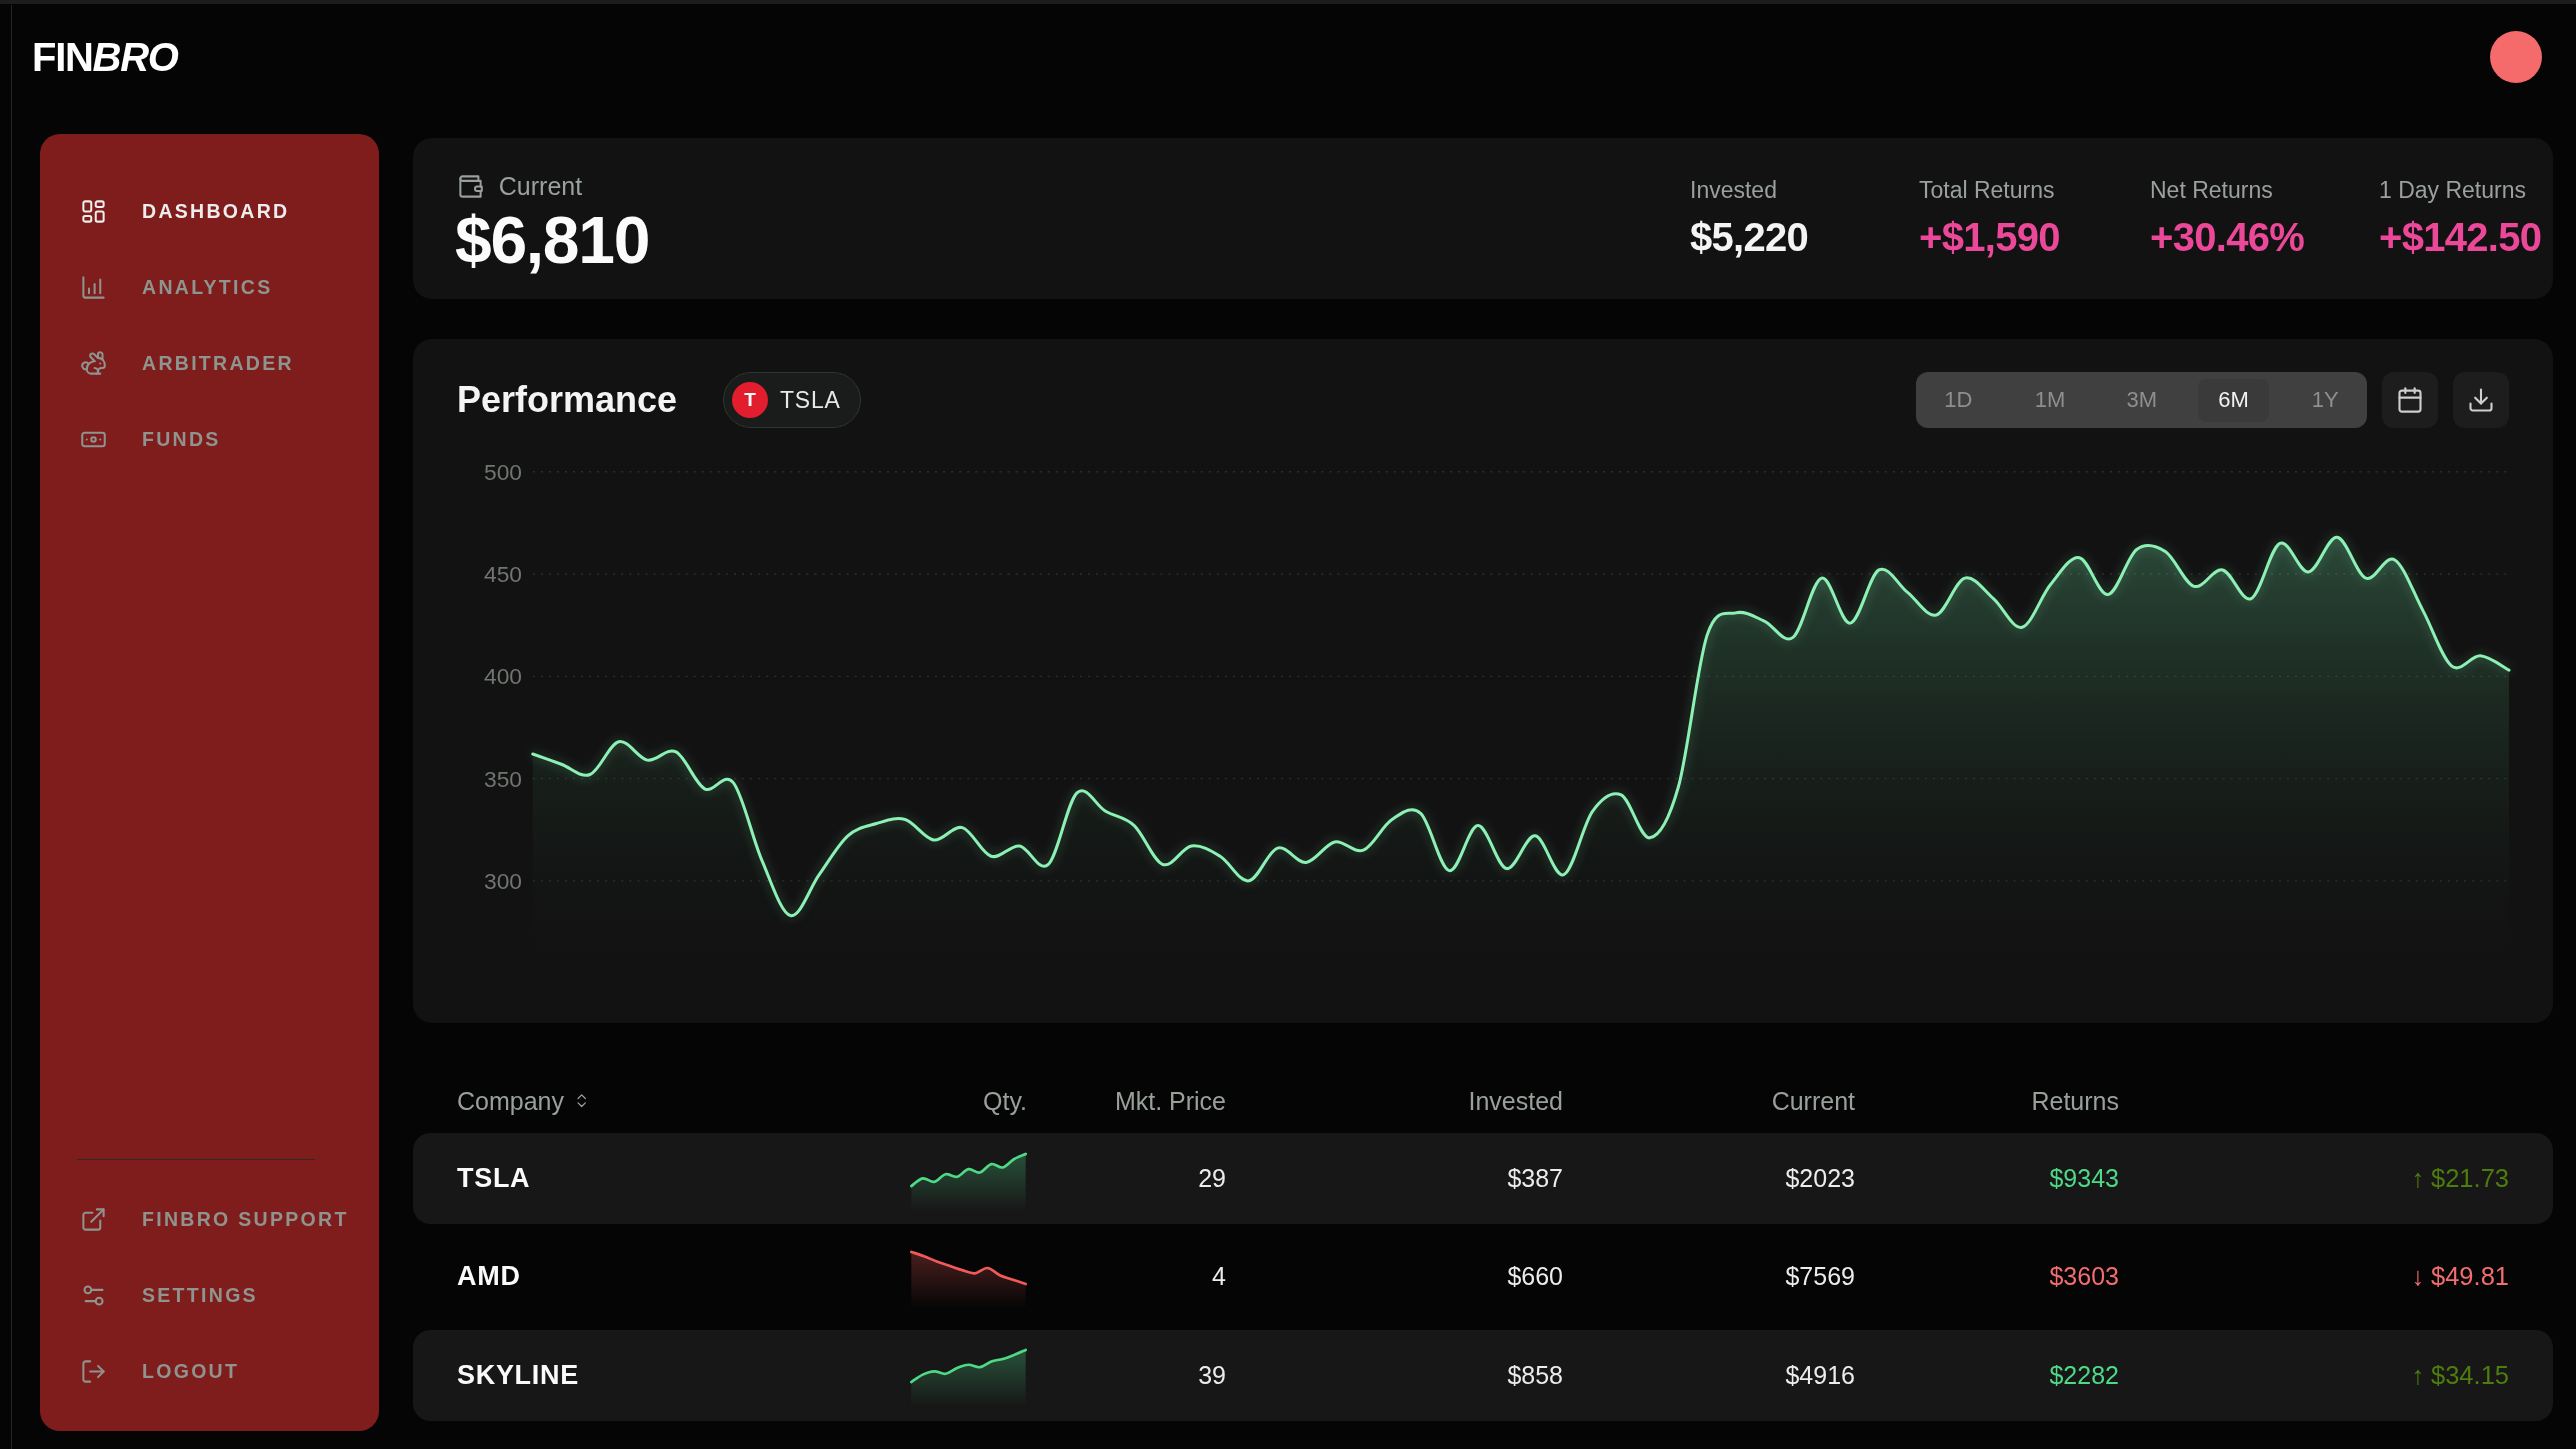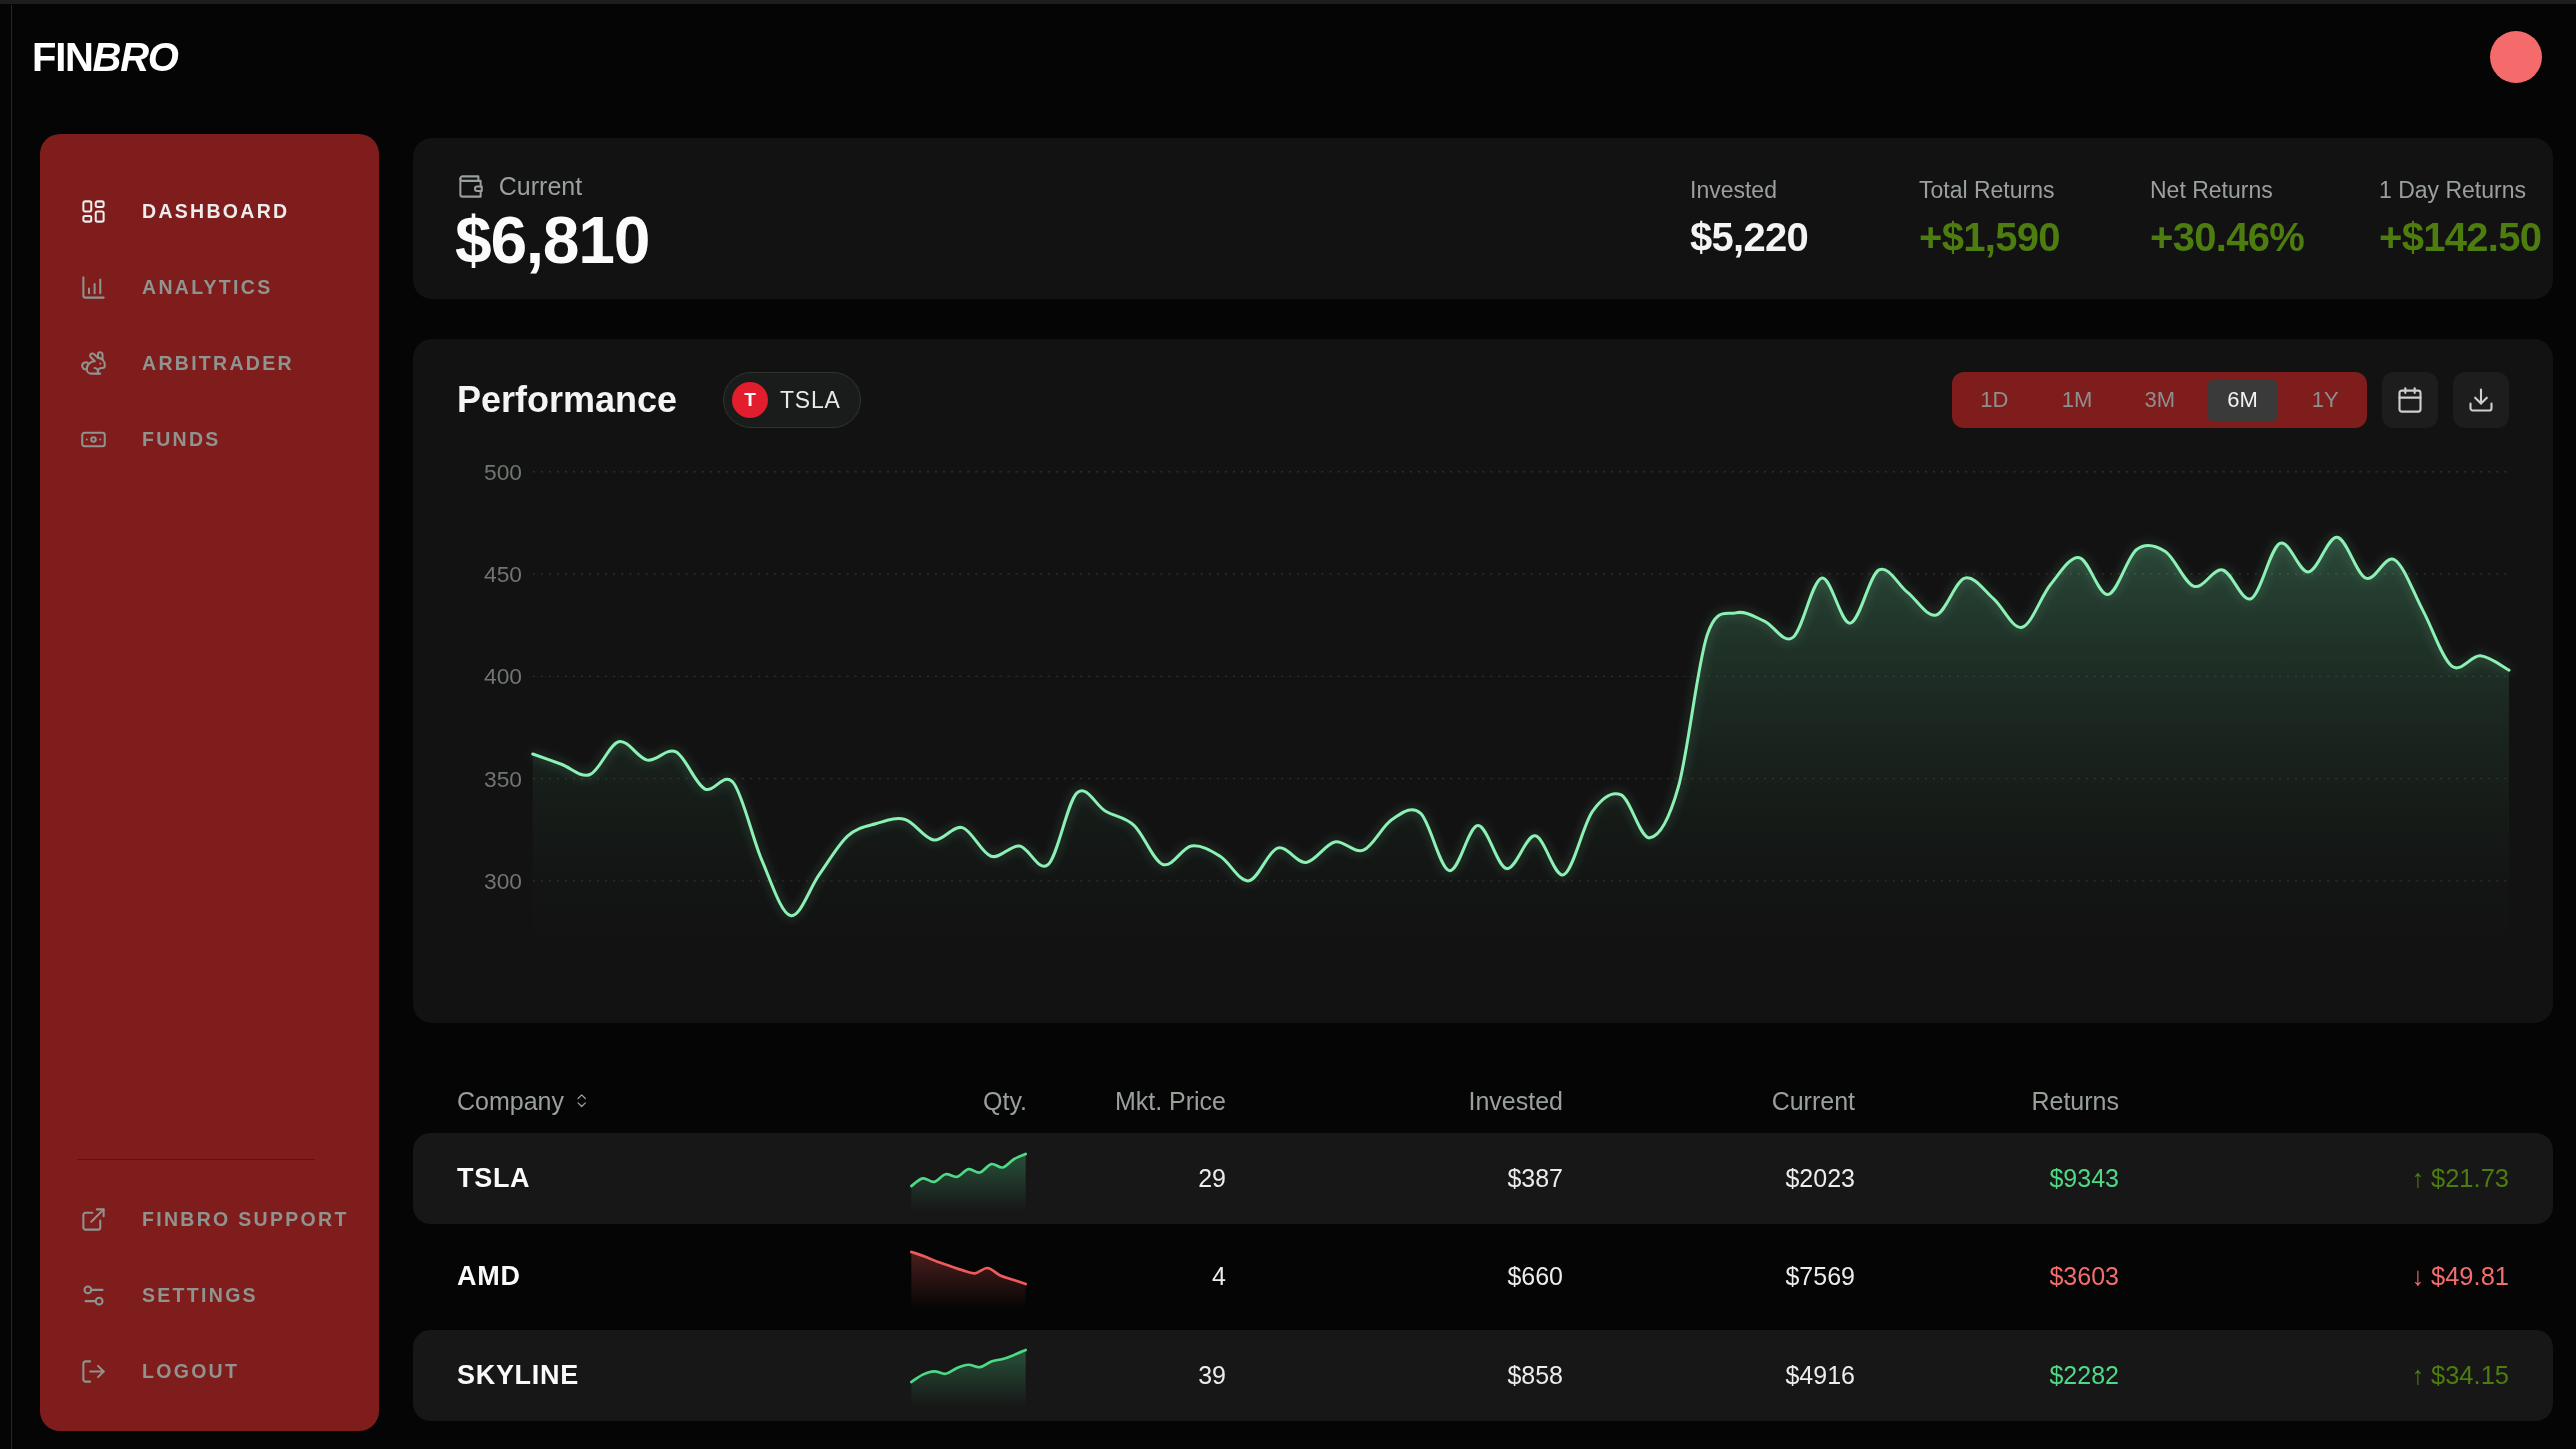--- a/index.html
+++ b/index.html
@@ -36,32 +36,32 @@
   
   .cur-label{position:absolute;left:44px;top:34px;display:flex;align-items:center;gap:14.8px;color:#9aa09b;font-size:25px}
   .cur-label .icon{width:27px;height:27px}
   .cur-label .icon svg{width:100%;height:100%;display:block}
   .cur-value{position:absolute;left:42px;top:64px;font-size:66px;font-weight:700;letter-spacing:-1.3px;color:#fbfbfb}
   .stats{position:absolute;left:1277px;top:39px;display:flex}
   .stat{text-align:left}
   .stat .s-label{font-size:23px;color:#9aa09b;margin-bottom:10.7px;white-space:nowrap}
   .stat .s-value{font-size:40px;font-weight:700;letter-spacing:-0.7px;white-space:nowrap}
   .tone-white{color:#f4f4f4}
-  .tone-green{color:#4d7c0f}
+  .tone-green{color:#ec4899}
 
   
   .perf-head{position:absolute;left:44px;top:31px;right:44px;height:60px;display:flex;align-items:center}
   .perf-title{font-size:36px;font-weight:600;color:#f4f4f4}
   .ticker-badge{margin-left:46px;display:flex;align-items:center;gap:12px;height:54px;padding:0 20px 0 8px;
     background:#191c1a;border:1.3px solid #2d372f;border-radius:670px;cursor:pointer}
   .ticker-badge .t-circle{width:36px;height:36px;border-radius:50%;background:#e11d2e;display:flex;align-items:center;justify-content:center;
     color:#fff;font-size:19px;font-weight:700}
   .ticker-badge .t-sym{font-size:23px;color:#e8e8e8;letter-spacing:0.7px}
   .perf-spacer{flex:1}
-  .ranges{display:flex;background:#7f1d1d;border-radius:12px;padding:6.7px;gap:12px}
+  .ranges{display:flex;background:#404040;border-radius:12px;padding:6.7px;gap:21px}
   .range{min-width:52px;height:43px;padding:0 9.4px;display:flex;align-items:center;justify-content:center;
     font-size:22px;color:#8f8f8f;border-radius:8px;cursor:pointer}
   .range.active{background:#3a3a3a;color:#f2f2f2}
   .iconbtn{width:56px;height:56px;background:#1d1d1d;border-radius:12px;display:flex;align-items:center;justify-content:center;
     margin-left:14.8px;cursor:pointer;color:#cfcfcf}
   .iconbtn svg{width:28px;height:28px}
 
   
   #chart-svg{position:absolute;left:0;top:0;width:2140px;height:684px}
   #chart-svg .grid{stroke:#2e2e2e;stroke-width:2;stroke-dasharray:3 9}

